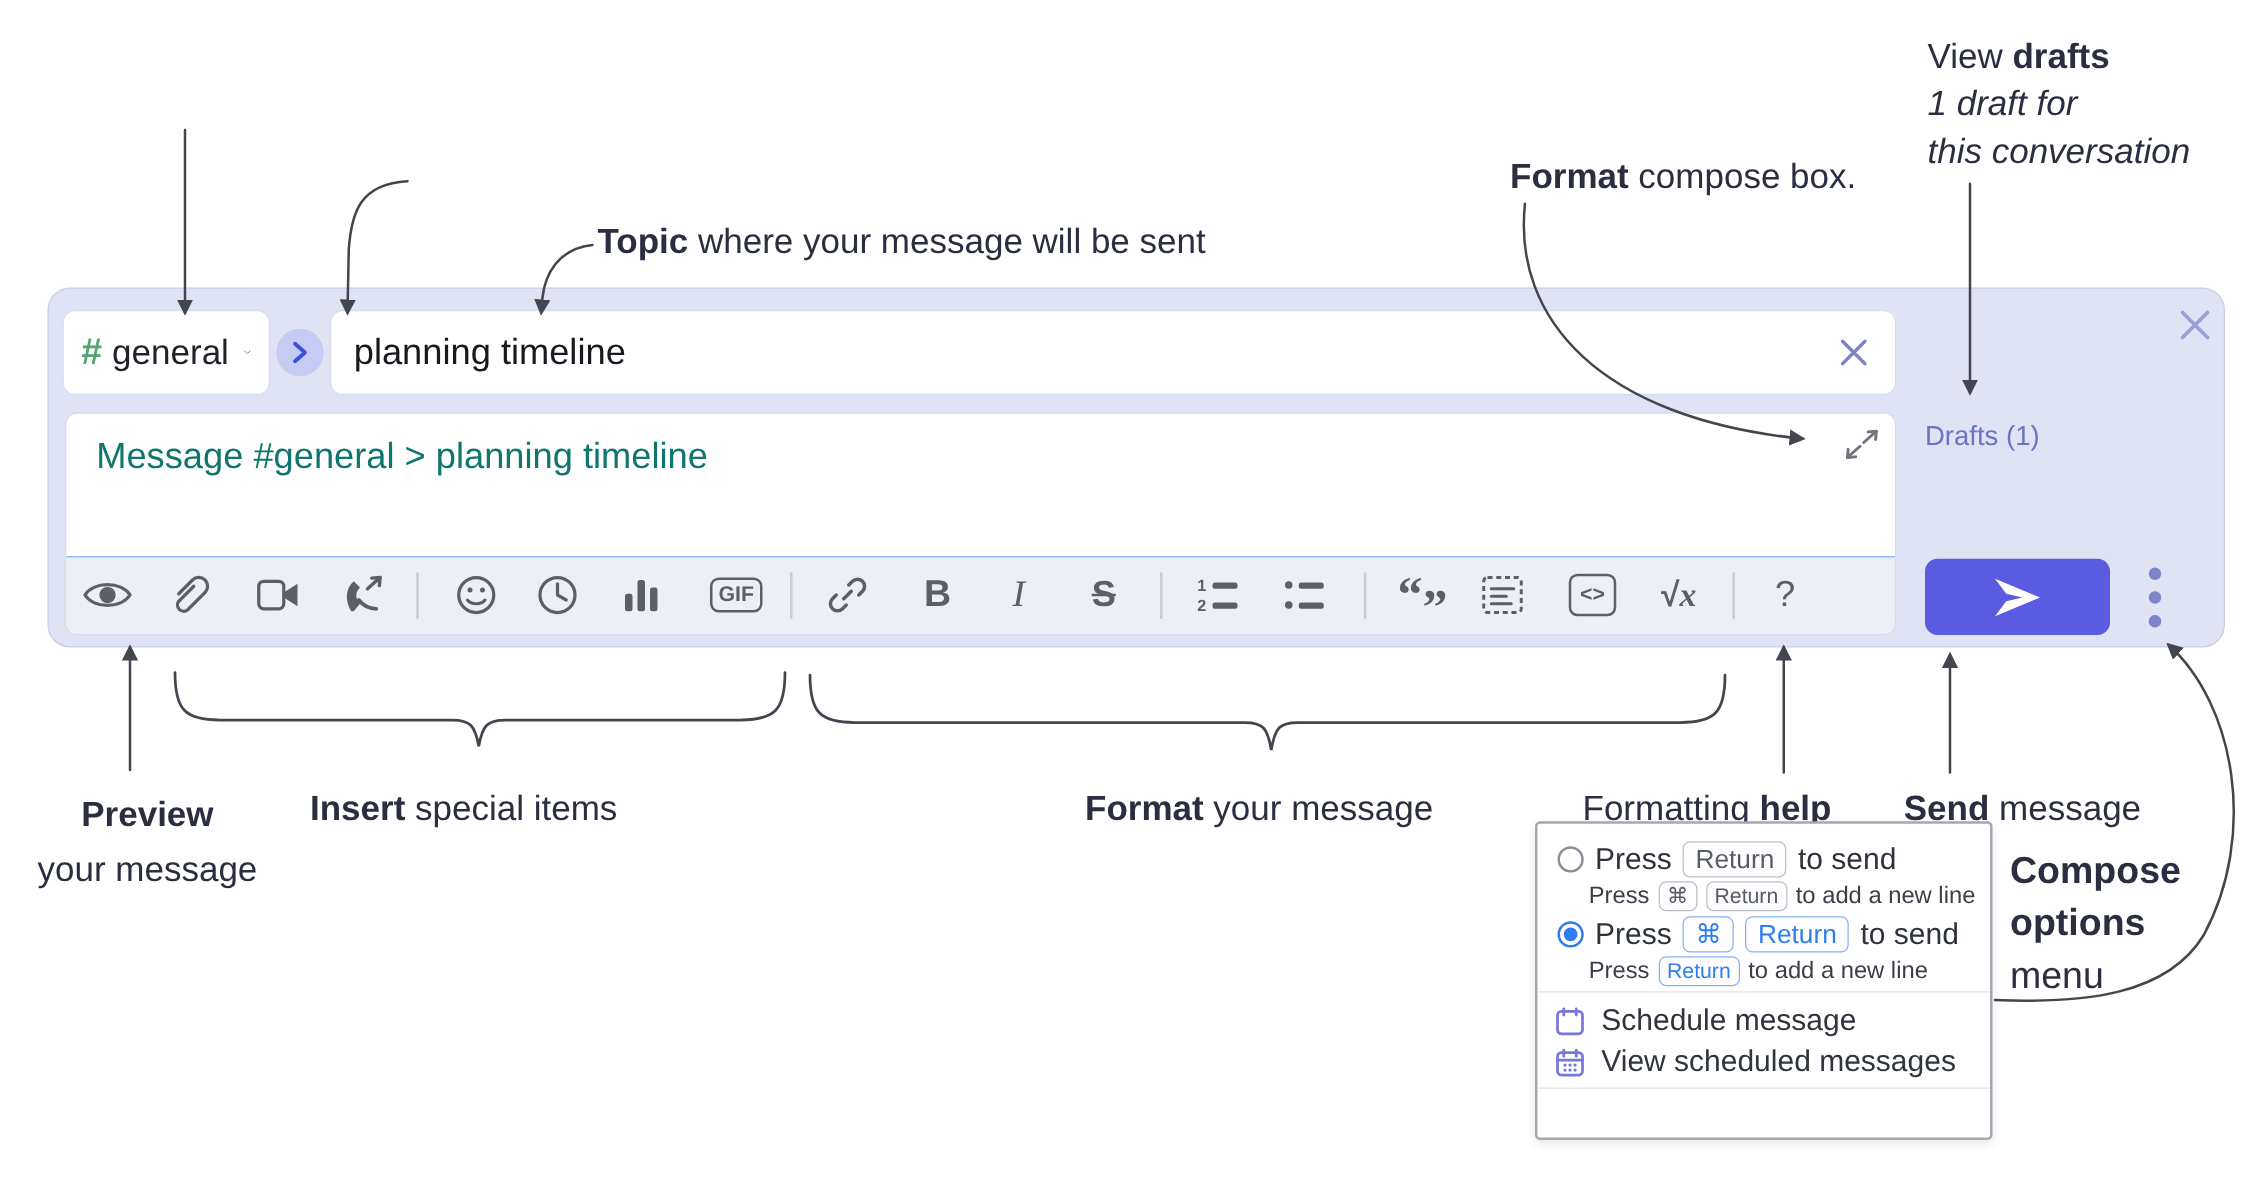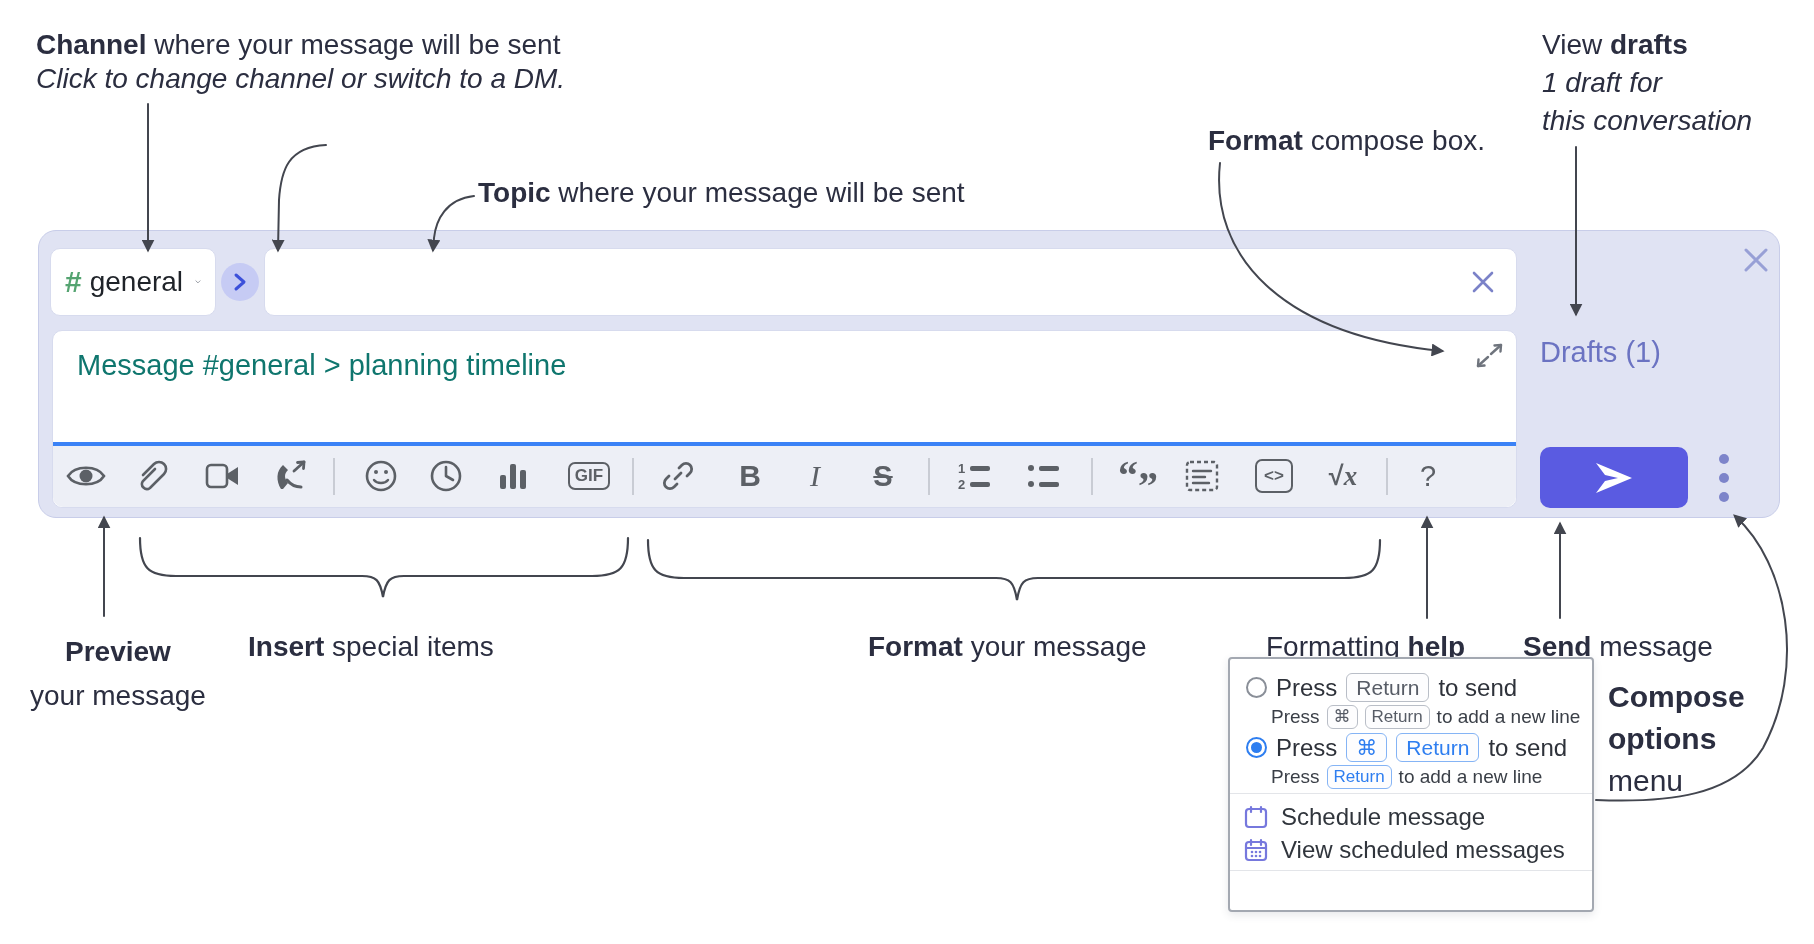--- a/index.html
+++ b/index.html
@@ -19,39 +19,39 @@
   #channel-chip .lbl{font-size:28px;color:#1f2329;}
   #goto-circle{left:221px;top:263px;width:38px;height:38px;border-radius:50%;background:#c6cbf4;
                display:flex;align-items:center;justify-content:center;}
   #topic-input{left:264px;top:248px;width:1253px;height:68px;display:flex;align-items:center;
                padding:0 18px;font-size:29px;color:#17191f;}
   #topic-clear{position:absolute;right:18px;top:18px;}
   #message-box{left:52px;top:330px;width:1465px;height:178px;}
   #msg-placeholder{left:24px;top:18px;font-size:29px;color:#0f766e;}
   #expand-btn{right:12px;top:12px;position:absolute;}
   #toolbar{position:absolute;left:0;bottom:0;width:100%;height:61px;background:#edeff6;
-           border-top:4px solid #3b82f6;border-radius:0 0 10px 10px;}
+           border-top:1px solid #3b82f6;border-radius:0 0 10px 10px;}
   .ticon{position:absolute;top:6px;width:48px;height:48px;display:flex;align-items:center;
          justify-content:center;color:#5c6066;}
   .tsep{position:absolute;top:12px;width:2px;height:37px;background:#c9ccd4;}
   .glyph-b{font-size:30px;font-weight:bold;color:#5c6066;}
   .glyph-i{font-size:30px;font-style:italic;font-family:"Liberation Serif",serif;color:#5c6066;}
   .glyph-s{font-size:29px;font-weight:bold;text-decoration:line-through;color:#5c6066;}
   .glyph-q{font-size:30px;color:#5c6066;}
   .glyph-sqrt{font-size:27px;color:#5c6066;font-weight:bold;}
   .glyph-sqrt i{font-family:"Liberation Serif",serif;}
   .gifbox{border:2.4px solid #5c6066;border-radius:7px;padding:2px 5px;font-size:17px;
           font-weight:bold;color:#5c6066;letter-spacing:0;}
   .codebox{border:2.4px solid #5c6066;border-radius:7px;width:34px;height:30px;display:flex;
            align-items:center;justify-content:center;font-size:17px;font-weight:bold;color:#5c6066;}
   .listicon{display:flex;flex-direction:column;gap:5px;font-size:13px;font-weight:bold;color:#5c6066;}
   .listicon .row{display:flex;align-items:center;gap:5px;height:11px;}
   .listicon .dash{width:20px;height:5px;background:#5c6066;border-radius:2px;}
   .listicon .dot{width:6px;height:6px;background:#5c6066;border-radius:50%;}
-  #drafts-link{left:1540px;top:336px;font-size:29px;color:#6b73c2;cursor:pointer;}
+  #drafts-link{left:1540px;top:336px;font-size:22px;color:#6b73c2;cursor:pointer;}
   #send-btn{left:1540px;top:447px;width:148px;height:61px;background:#5a5be1;border-radius:10px;
             display:flex;align-items:center;justify-content:center;cursor:pointer;}
   #dots-btn{left:1711px;top:452px;width:26px;height:52px;display:flex;flex-direction:column;
             align-items:center;justify-content:space-between;padding:2px 0;box-sizing:border-box;}
   #dots-btn span{width:10px;height:10px;border-radius:50%;background:#7d84ca;}
   
   .botlbl{font-size:28px;}
   
   #popup{left:1228px;top:657px;width:362px;height:251px;background:#fff;border:2px solid #a3a8b1;
          border-radius:4px;box-shadow:0 3px 8px rgba(60,64,80,.12);color:#2e323a;}
@@ -69,24 +69,20 @@
   .pdiv{position:absolute;left:0;width:100%;height:1px;background:#e3e5e9;}
   .mitem{position:absolute;left:14px;display:flex;align-items:center;gap:13px;font-size:24px;
          color:#30353c;white-space:nowrap;cursor:pointer;}
   svg{display:block;}
 </style>
 </head>
 <body>
 
 <div id="canvas">
 
-  <div class="abs ann" style="left:36px;top:28px;">
-    <span class="b">Channel</span><span> where your message will be sent</span><br>
-    <span class="it">Click to change channel or switch to a DM.</span>
-  </div>
 
 
   <div class="abs ann" style="left:478px;top:176px;">
     <span class="b">Topic</span><span> where your message will be sent</span>
   </div>
 
   <div class="abs ann" style="left:1208px;top:124px;">
     <span class="b">Format</span><span> compose box.</span>
   </div>
 
@@ -113,20 +109,21 @@
       </svg>
   </div>
 
   <div id="goto-circle" class="abs">
     <svg width="14" height="20" viewBox="0 0 14 20">
         <path d="M3 3 L11 10 L3 17" stroke="#3c50da" stroke-width="3" fill="none" stroke-linecap="round" stroke-linejoin="round"></path>
       </svg>
   </div>
 
   <div id="topic-input" class="abs whitebox">
+    <span>planning timeline</span>
     <div id="topic-clear" style="cursor:pointer;">
       <svg width="30" height="30" viewBox="0 0 30 30">
           <path d="M6 6 L24 24 M24 6 L6 24" stroke="#7b82c8" stroke-width="2.6" stroke-linecap="round" fill="none"></path>
         </svg>
     </div>
   </div>
 
   <div id="message-box" class="abs whitebox">
     <div id="msg-placeholder" class="abs">Message #general &gt; planning timeline</div>
     <div id="expand-btn" style="cursor:pointer;">

